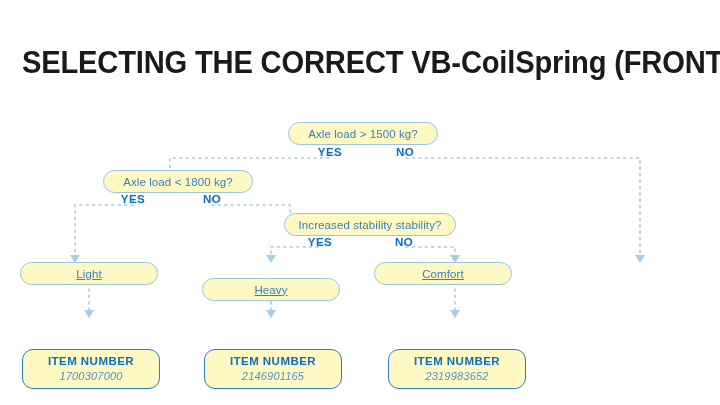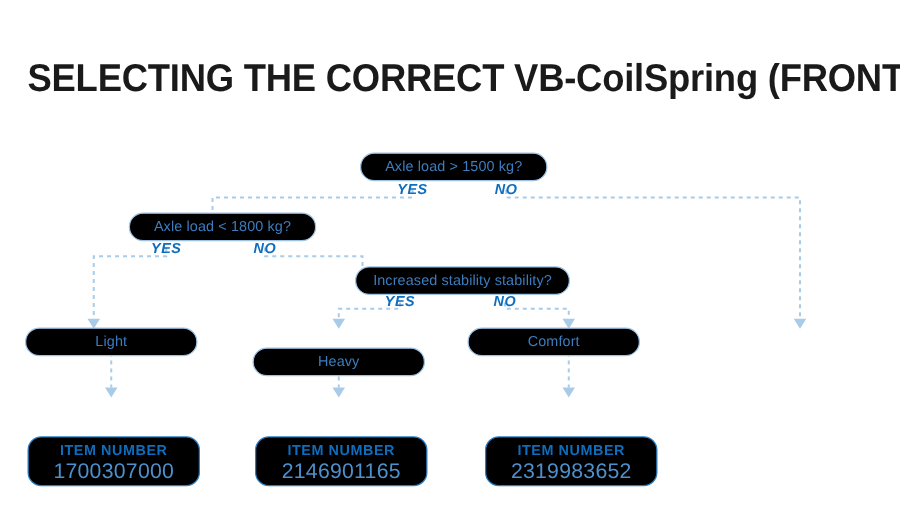--- a/index.html
+++ b/index.html
@@ -50,71 +50,71 @@
     pointer-events: none;
   }
 
   
   .node {
     position: absolute;
     box-sizing: border-box;
     display: flex;
     align-items: center;
     justify-content: center;
-    background: #000000;
+    background: #fef9c3;
     color: #3f7fc1;
     white-space: nowrap;
   }
 
   
   .pill {
     border: 1.3px solid #9dc2e4;
     border-radius: 999px;
     font-size: 11.5px;
     color: #3d7cbe;
     letter-spacing: 0.1px;
   }
   .pill.decision { height: 23px; }
-  .pill.result   { height: 23px; }
+  .pill.result   { height: 23px; text-decoration: underline; }
 
   
   .itembox {
     border: 1.6px solid #2b7fc4;
     border-radius: 11px;
     flex-direction: column;
     justify-content: center;
     gap: 2px;
     margin-top: 32px;
   }
   .itembox .it-title {
     font-family: "Liberation Sans Narrow", "Liberation Sans", sans-serif;
     font-weight: bold;
     font-size: 11.5px;
     color: #0e6dbd;
     letter-spacing: 0.45px;
     line-height: 13px;
   }
   .itembox .it-num {
-    font-size: 17px;
+    font-size: 11px;
     color: #4e90cb;
     letter-spacing: 0.2px;
     line-height: 13px;
+    font-style: italic;
   }
 
   
   .branch {
     position: absolute;
     font-family: "Liberation Sans Narrow", "Liberation Sans", sans-serif;
     font-weight: bold;
     font-size: 11.5px;
     color: #0e6dbd;
     letter-spacing: 0.5px;
     text-align: center;
     white-space: nowrap;
-    font-style: italic;
   }
 </style>
 </head>
 <body>
 
 <div id="page">
 
   <div id="title">SELECTING THE CORRECT VB-CoilSpring (FRONT AXLE)</div>
 
   <svg id="wires" viewBox="0 0 720 405" width="720" height="405">

